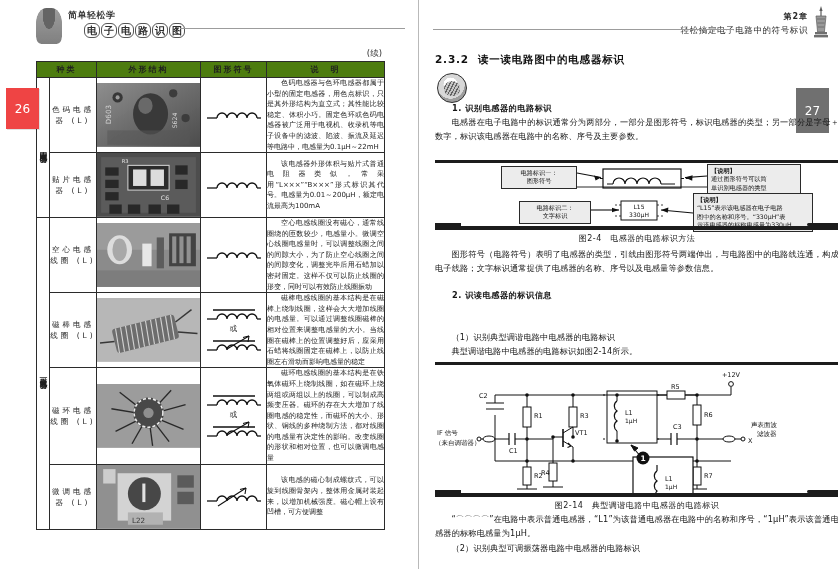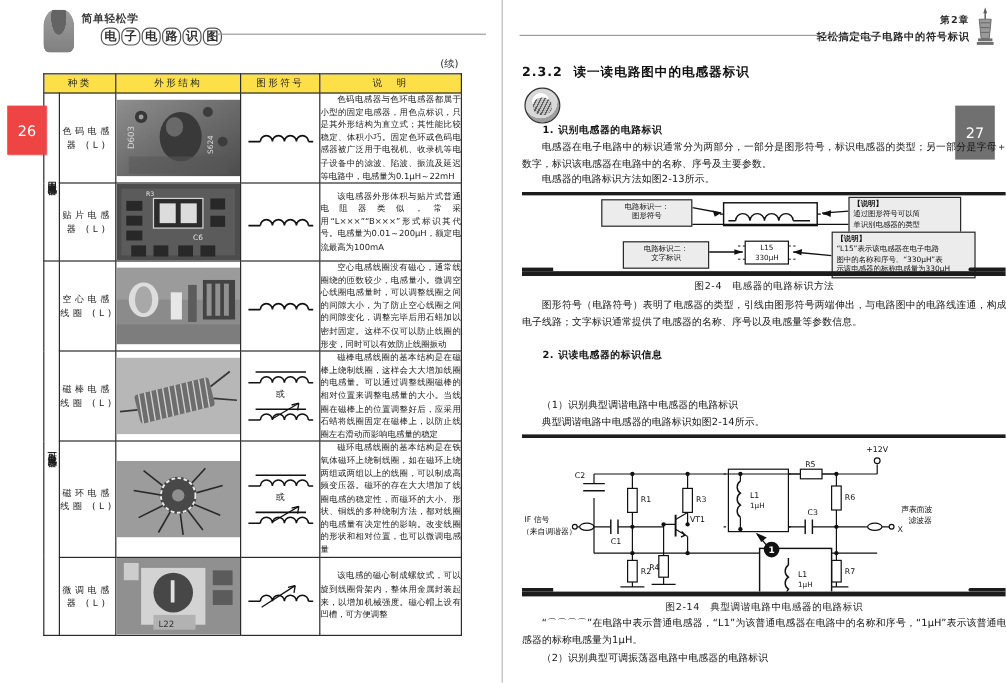--- a/index.html
+++ b/index.html
@@ -51,21 +51,21 @@
     background:#707070;color:#fff;font-size:12px;
     display:flex;align-items:center;justify-content:center;
   }
 
   .cont-note{position:absolute;right:36px;top:48px;font-size:8.5px;color:#2c2c2c;}
 
   
   .tbl{position:absolute;left:36px;top:61px;width:348px;border-collapse:collapse;table-layout:fixed;}
   .tbl td,.tbl th{border:1px solid #2b2b2b;padding:0;vertical-align:middle;}
   .tbl thead th{
-    background:#fde047;height:15px;font-size:8px;font-weight:normal;letter-spacing:2px;color:#1f1f1f;
+    background:#4d7c0f;height:15px;font-size:8px;font-weight:bold;letter-spacing:2px;color:#1f1f1f;
   }
   .col-group{width:13px;}
   .col-kind{width:47px;}
   .col-photo{width:104px;}
   .col-sym{width:66px;}
   .col-desc{width:118px;}
 
   .vlabel{
     writing-mode:vertical-rl; text-orientation:upright;
     font-size:7.5px;font-weight:bold;letter-spacing:1px;color:#1f1f1f;
@@ -87,21 +87,21 @@
   .sym-cell{text-align:center;padding:4px 2px;}
   .sym-or{font-size:7.5px;color:#222;margin:1px 0;}
 
   svg{display:block;}
   .sym-svg{margin:0 auto;}
 
   
   .right-page{position:absolute;left:419px;top:0;width:419px;height:569px;}
   .rp-head{position:absolute;right:30px;top:11px;text-align:right;}
   .rp-chap{font-size:8px;font-weight:bold;color:#2a2a2a;letter-spacing:1px;}
-  .rp-sub{font-size:8.5px;font-weight:bold;color:#2a2a2a;letter-spacing:.6px;margin-top:3px;margin-left:20px;}
+  .rp-sub{font-size:8.5px;font-weight:normal;color:#2a2a2a;letter-spacing:.6px;margin-top:3px;margin-left:20px;}
   .rp-rule{position:absolute;left:14px;top:29px;width:300px;height:1px;background:#9c9c9c;}
   .rp-tower{position:absolute;right:8px;top:6px;width:18px;height:32px;}
 
   .sec-title{position:absolute;left:16px;top:53px;font-size:10.5px;font-weight:bold;letter-spacing:.8px;color:#111;}
   .sec-title .num{margin-right:9px;}
 
   .mascot-circle{
     position:absolute;left:18px;top:73px;width:28px;height:28px;border-radius:50%;
     border:1.6px solid #2e2e2e;
     background:radial-gradient(circle at 45% 38%,#fff 0 30%,#d8d8d8 31% 60%,#9e9e9e 61% 100%);
@@ -408,21 +408,20 @@
     <div class="rp-rule"></div>
 
     <div class="sec-title">
       <span class="num">2.3.2</span><span>读一读电路图中的电感器标识</span>
     </div>
 
     <div class="mascot-circle"></div>
 
     <div class="body-txt bold-h" style="left:33px;top:102px;">1. 识别电感器的电路标识</div>
     <div class="body-txt indent2" style="left:16px;top:116px;width:404px;">电感器在电子电路中的标识通常分为两部分，一部分是图形符号，标识电感器的类型；另一部分是字母＋数字，标识该电感器在电路中的名称、序号及主要参数。</div>
-    <div class="body-txt indent2" style="left:16px;top:143px;width:404px;">电感器的电路标识方法如图2-13所示。</div>
 
     <div class="fig" style="left:16px;top:160px;width:404px;">
       <div class="fig-bar-top"></div>
       <div style="position:relative;height:63px;background:#fff;">
         <svg width="404" height="63" viewBox="0 0 404 63">
 
           <rect x="168" y="6" width="78" height="19" fill="none" stroke="#111" stroke-width="1.2"></rect>
           <path d="M160 15.5 H168 M246 15.5 H254" stroke="#111" stroke-width="1" stroke-dasharray="3 2" fill="none"></path>
           <path d="M132 24 H282" stroke="#111" stroke-width=".9" fill="none"></path>
           <path d="M178 21 a6 6 0 0 1 12 0 a6 6 0 0 1 12 0 a6 6 0 0 1 12 0 a6 6 0 0 1 12 0" stroke="#111" stroke-width="1.2" fill="none"></path>

